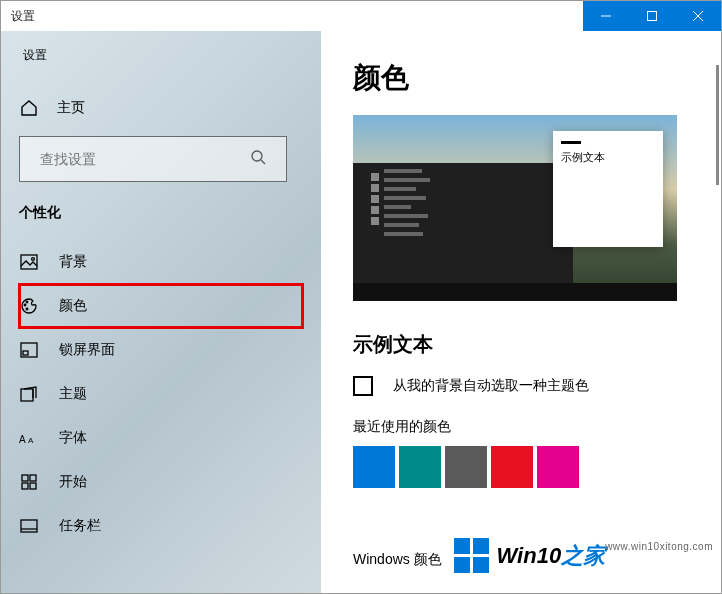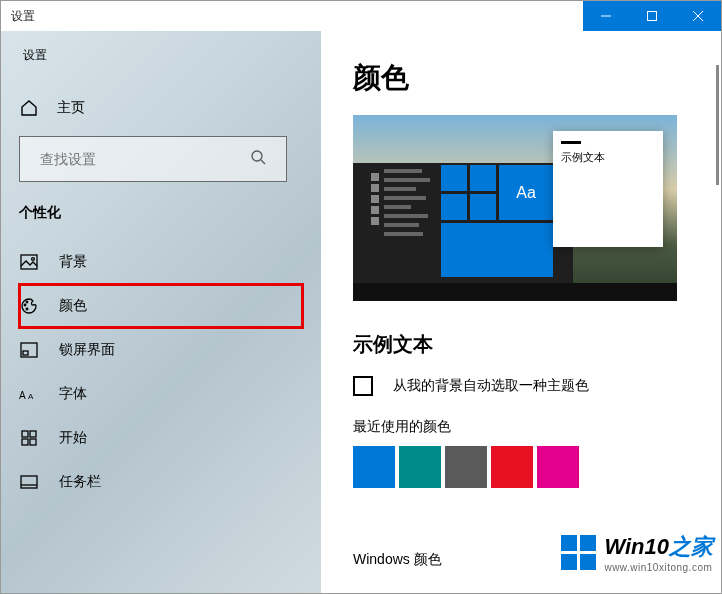--- a/index.html
+++ b/index.html
@@ -58,21 +58,21 @@
     .chk { width: 20px; height: 20px; border: 2px solid #000; }
     .chk-label { font-size: 14px; }
     
     .small-label { font-size: 14px; margin-bottom: 10px; }
     .swatches { display: flex; gap: 4px; }
     .swatch { width: 42px; height: 42px; }
     
     .watermark { position: absolute; right: 8px; bottom: 20px; display: flex; align-items: center; gap: 8px; }
     .wm-logo div { display: grid; grid-template-columns: 16px 16px; grid-template-rows: 16px 16px; gap: 3px; }
     .wm-logo div span { background: #0078d7; }
-    .wm-text { display: flex; flex-direction: column; }
+    .wm-text { display: flex; }
     .wm-text .t1 { font-size: 22px; font-weight: 700; font-style: italic; color: #000; }
     .wm-text .t1 .accent { color: #0078d7; }
     .wm-text .t2 { font-size: 10px; color: #666; letter-spacing: 0.5px; }
     
     .scrollbar { position: absolute; right: 2px; top: 34px; width: 3px; height: 120px; background: #888; }
     .bottom-label { position:absolute; bottom:24px; left:32px; font-size:14px; }
   </style>
 </head>
 <body>
 
@@ -151,20 +151,30 @@
         <span class="icon-box">
             <svg width="18" height="16" viewBox="0 0 18 16" fill="none" stroke="#000" stroke-width="1.3">
               <rect x="1" y="1" width="16" height="14"></rect>
               <rect x="3" y="9" width="5" height="4"></rect>
             </svg>
           </span>
         <span class="nav-label">锁屏界面</span>
       </div>
       <div class="list-item">
         <span class="icon-box">
+            <svg width="18" height="16" viewBox="0 0 18 16" fill="none" stroke="#000" stroke-width="1.3">
+              <rect x="1" y="3" width="12" height="12"></rect>
+              <path d="M4 3 L16 1 L16 12"></path>
+              <path d="M13 3 L13 12"></path>
+            </svg>
+          </span>
+        <span class="nav-label">主题</span>
+      </div>
+      <div class="list-item">
+        <span class="icon-box">
             <svg width="20" height="14" viewBox="0 0 20 14">
               <text x="0" y="12" font-size="10" font-family="serif" fill="#000">A</text>
               <text x="9" y="12" font-size="8" font-family="serif" fill="#000">A</text>
             </svg>
           </span>
         <span class="nav-label">字体</span>
       </div>
       <div class="list-item">
         <span class="icon-box">
             <svg width="16" height="16" viewBox="0 0 16 16" fill="none" stroke="#000" stroke-width="1.3">
@@ -205,28 +215,20 @@
         <div class="text-lines">
             <div></div>
             <div></div>
             <div></div>
             <div></div>
             <div></div>
             <div></div>
             <div></div>
             <div></div>
           </div>
-        <div class="tile-grid">
-          <div class="t"></div>
-            <div class="t"></div>
-            <div class="t aa">Aa</div>
-          <div class="t"></div>
-            <div class="t"></div>
-          <div class="t wide"></div>
-        </div>
       </div>
       <div class="sample-window">
         <div class="bar"></div>
         <div class="txt">示例文本</div>
       </div>
     </div>
 
     <div class="sub-header">示例文本</div>
 
     <div class="checkbox-row">

